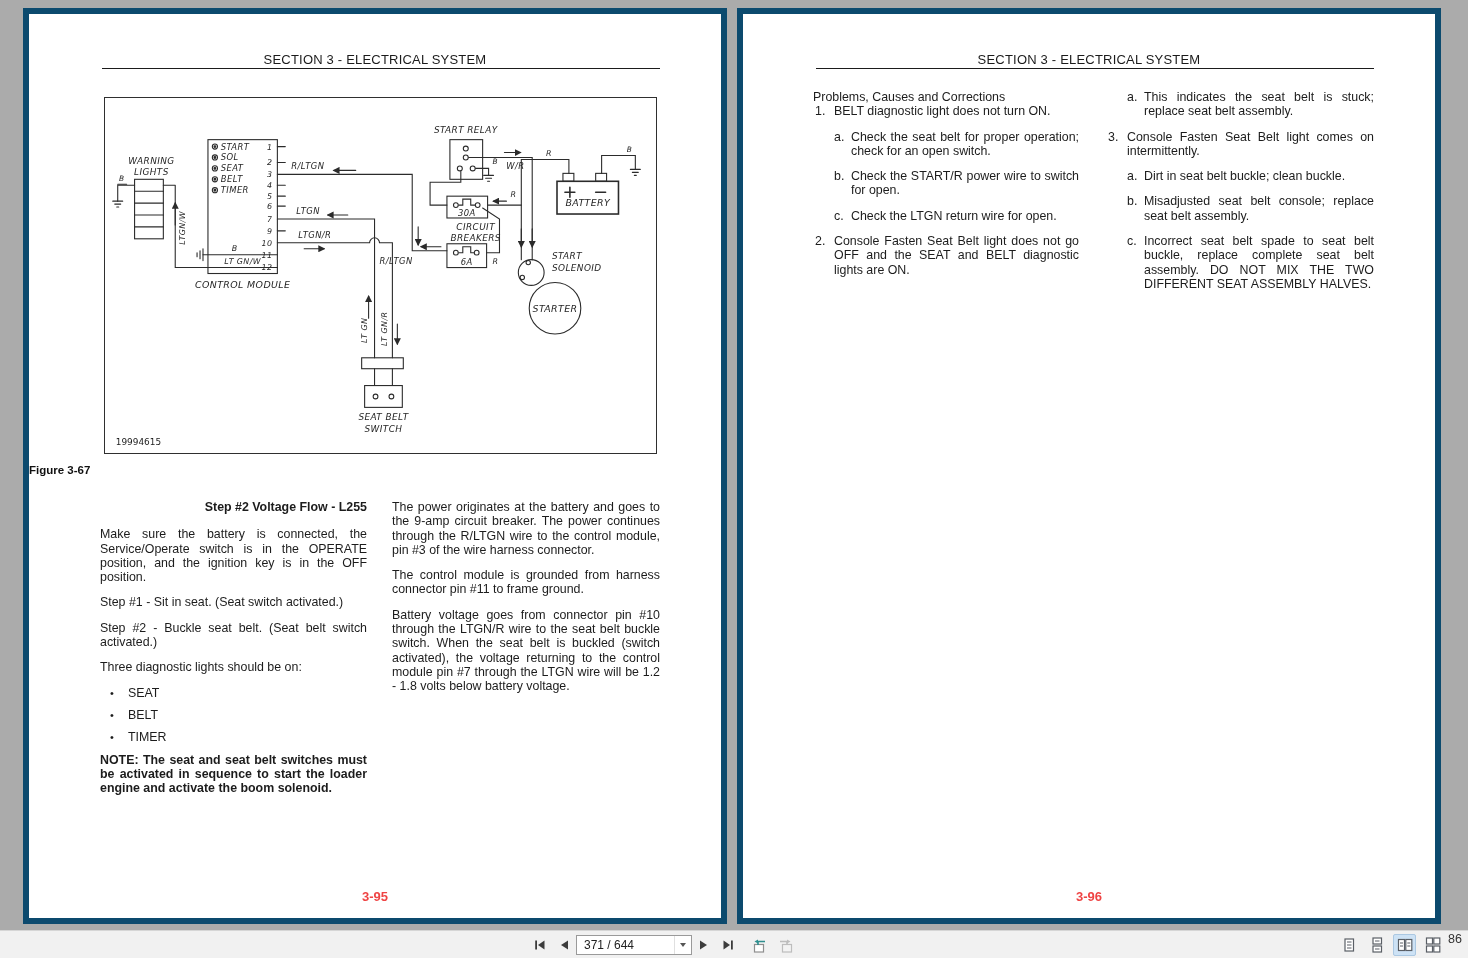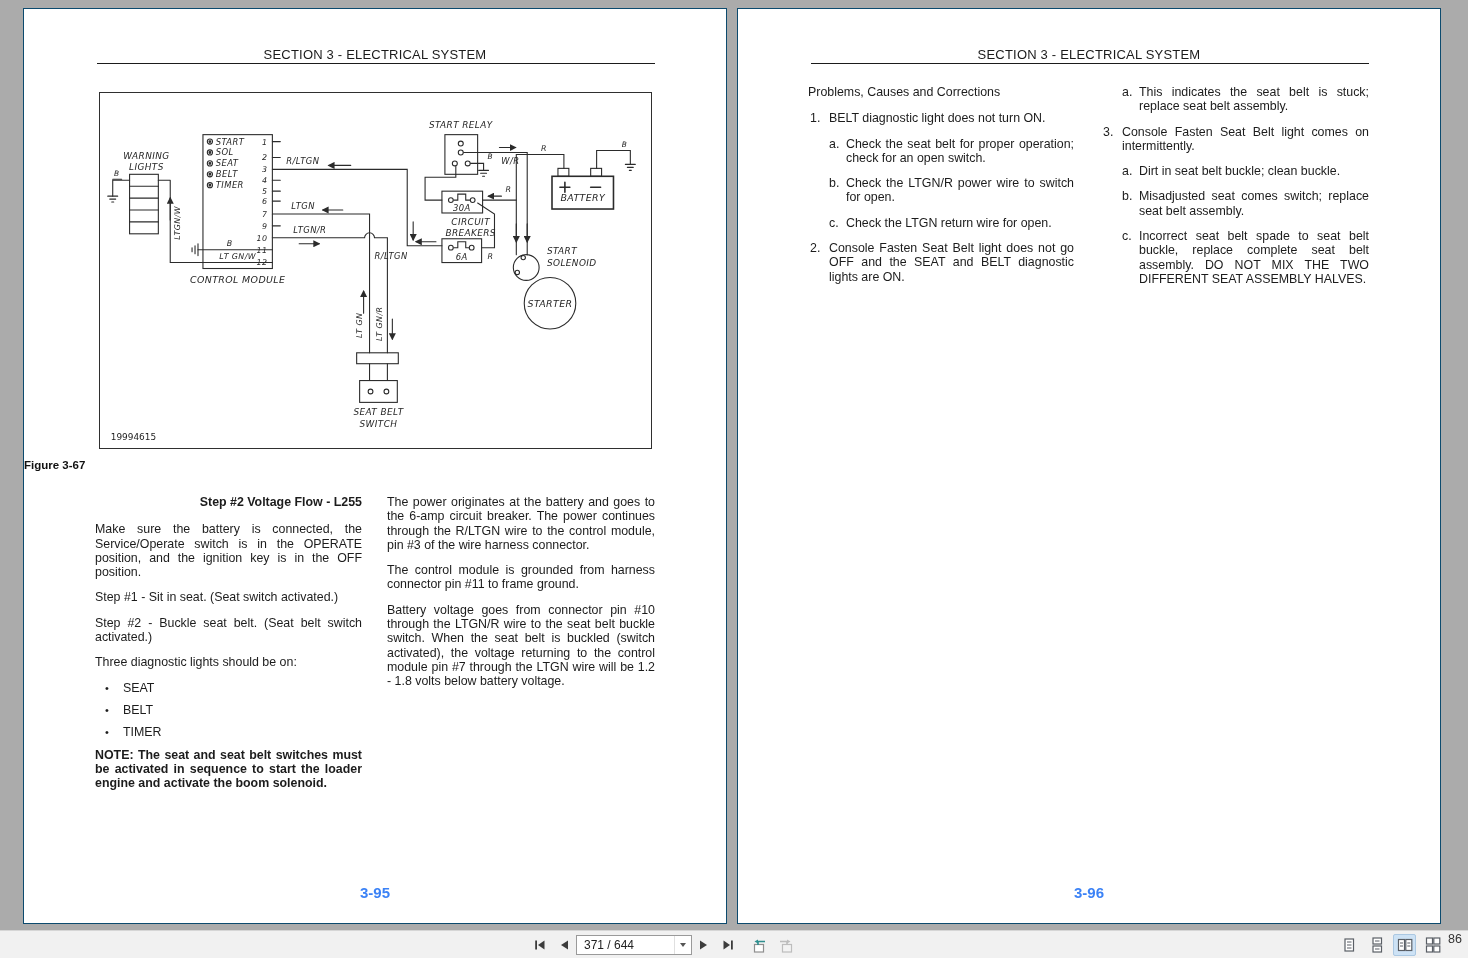--- a/index.html
+++ b/index.html
@@ -2,30 +2,30 @@
 <html><head>
 <meta charset="utf-8">
 <style>
   html,body{margin:0;padding:0}
   body{
     width:1468px;height:958px;position:relative;overflow:hidden;
     background:#ababab;font-family:"Liberation Sans",sans-serif;
   }
   .page{
     position:absolute;top:8px;width:704px;height:916px;background:#ffffff;
-    border:1px solid #0c4a6e;box-sizing:border-box;
+    border:6px solid #0c4a6e;box-sizing:border-box;
   }
   #page-left{left:23px}
   #page-right{left:737px}
   .page-header{
     position:absolute;top:38px;left:0;width:100%;text-align:center;
     font-size:13px;color:#1b1b1b;letter-spacing:.2px;
   }
   .header-rule{position:absolute;top:54px;left:73px;width:558px;border-top:1.6px solid #1b1b1b}
-  .pagenum{position:absolute;top:875px;left:0;width:100%;text-align:center;font-weight:bold;font-size:15px;color:#3b82f6}
+  .pagenum{position:absolute;top:875px;left:0;width:100%;text-align:center;font-weight:bold;font-size:13px;color:#ef4444}
 
   
   .diagram-frame{position:absolute;left:75px;top:83px;width:553px;height:357px;border:1.5px solid #2f2f2f;box-sizing:border-box}
   .figure-caption{position:absolute;top:450px;left:0;width:631px;text-align:left;font-weight:bold;font-size:11.5px;color:#111}
   svg text{font-family:"DejaVu Sans",sans-serif}
   .dl{font-style:italic;fill:#262626;letter-spacing:.4px}
   .s75{font-size:7.5px}.s8{font-size:8px}.s85{font-size:8.5px}.s9{font-size:9px}.s95{font-size:9.5px}
   .pn{font-size:9px;fill:#1c1c1c;font-style:normal;letter-spacing:0}
 
   
@@ -232,45 +232,45 @@
       <span>BELT</span>
     </div>
     <div class="bullet">
       <span class="bmark">•</span>
       <span>TIMER</span>
     </div>
     <p class="note" style="margin-top:0">NOTE: The seat and seat belt switches must be activated in sequence to start the loader engine and activate the boom solenoid.</p>
   </div>
 
   <div class="col" id="p1c2">
-    <p>The power originates at the battery and goes to the 6-amp circuit breaker. The power continues through the R/LTGN wire to the control module, pin #3 of the wire harness connector.</p>
+    <p>The power originates at the battery and goes to the 9-amp circuit breaker. The power continues through the R/LTGN wire to the control module, pin #3 of the wire harness connector.</p>
     <p>The control module is grounded from harness connector pin #11 to frame ground.</p>
     <p>Battery voltage goes from connector pin #10 through the LTGN/R wire to the seat belt buckle switch. When the seat belt is buckled (switch activated), the voltage returning to the control module pin #7 through the LTGN wire will be 1.2 - 1.8 volts below battery voltage.</p>
   </div>
 
   <div class="pagenum">3-95</div>
 </div>
 
 <div class="page" id="page-right">
   <div class="page-header">SECTION 3 - ELECTRICAL SYSTEM</div>
   <div class="header-rule"></div>
 
   <div class="col" id="p2c1">
-    <p style="text-align:left;margin-bottom:12px">Problems, Causes and Corrections</p>
+    <p style="text-align:left;margin-bottom:0">Problems, Causes and Corrections</p>
     <div class="li">
       <span class="num">1.</span>
       <span>BELT diagnostic light does not turn ON.</span>
     </div>
     <div class="li sub">
       <span class="num">a.</span>
       <span>Check the seat belt for proper operation; check for an open switch.</span>
     </div>
     <div class="li sub">
       <span class="num">b.</span>
-      <span>Check the LTGN/R power wire to switch for open.</span>
+      <span>Check the START/R power wire to switch for open.</span>
     </div>
     <div class="li sub">
       <span class="num">c.</span>
       <span>Check the LTGN return wire for open.</span>
     </div>
     <div class="li">
       <span class="num">2.</span>
       <span>Console Fasten Seat Belt light does not go OFF and the SEAT and BELT diagnostic lights are ON.</span>
     </div>
   </div>
@@ -283,21 +283,21 @@
     <div class="li">
       <span class="num">3.</span>
       <span>Console Fasten Seat Belt light comes on intermittently.</span>
     </div>
     <div class="li sub">
       <span class="num">a.</span>
       <span>Dirt in seat belt buckle; clean buckle.</span>
     </div>
     <div class="li sub">
       <span class="num">b.</span>
-      <span>Misadjusted seat comes switch; replace seat belt assembly.</span>
+      <span>Misadjusted seat belt console; replace seat belt assembly.</span>
     </div>
     <div class="li sub">
       <span class="num">c.</span>
       <span>Incorrect seat belt spade to seat belt buckle, replace complete seat belt assembly. DO NOT MIX THE TWO DIFFERENT SEAT ASSEMBLY HALVES.</span>
     </div>
   </div>
 
   <div class="pagenum">3-96</div>
 </div>
 

